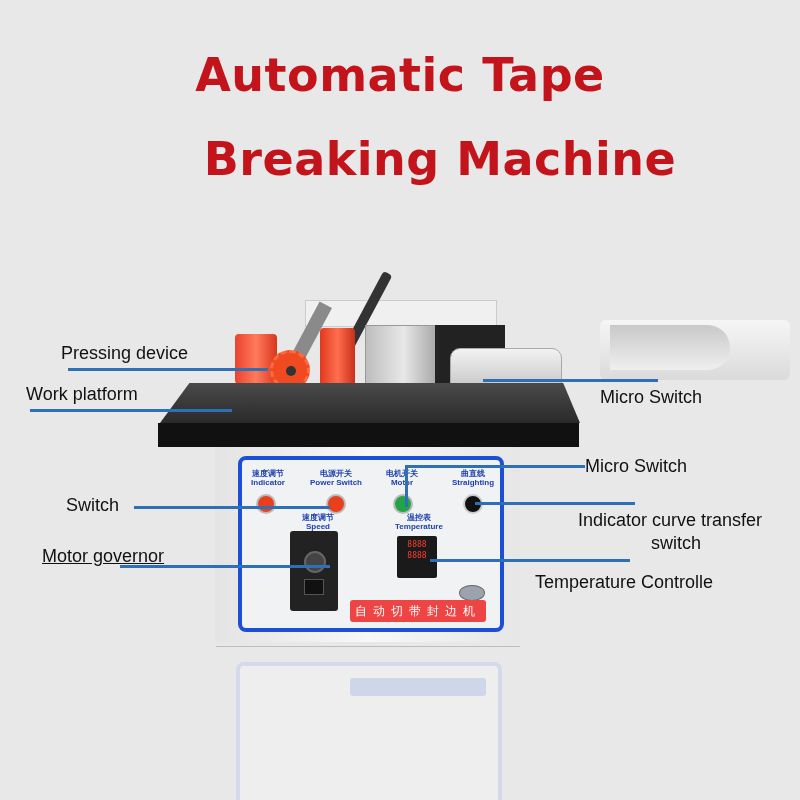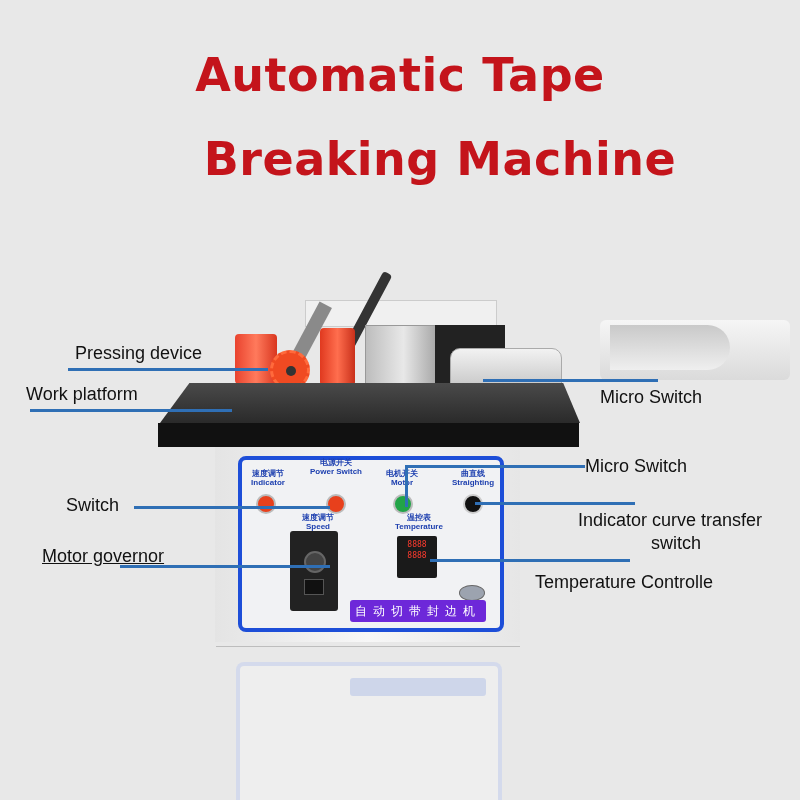--- a/index.html
+++ b/index.html
@@ -27,21 +27,21 @@
   .platform-front { position:absolute; left:158px; top:423px; width:421px; height:24px; background:#111; }
   .cabinet { position:absolute; left:215px; top:447px; width:305px; height:195px; background:linear-gradient(90deg,#e4e4e4,#f7f7f7,#e6e6e6); }
   .panel { position:absolute; left:238px; top:456px; width:266px; height:176px; border:4px solid #1d4ed8; border-radius:8px; background:#f1f2f4; box-sizing:border-box; }
   .plabel { position:absolute; color:#1e40af; font-size:8px; font-weight:bold; text-align:center; line-height:9px; }
   .btn { position:absolute; width:20px; height:20px; border-radius:50%; border:2px solid #bbb; box-sizing:border-box; }
   .governor { position:absolute; left:290px; top:531px; width:48px; height:80px; background:#222; border-radius:3px; }
   .governor .knob { position:absolute; left:14px; top:20px; width:18px; height:18px; border-radius:50%; background:#444; border:2px solid #666; }
   .governor .sw { position:absolute; left:14px; top:48px; width:18px; height:14px; background:#111; border:1px solid #555; }
   .tempctl { position:absolute; left:397px; top:536px; width:40px; height:42px; background:#1a1a1a; border-radius:2px; color:#ff3b2f; font-family:"DejaVu Sans Mono", monospace; font-size:8px; line-height:11px; text-align:center; padding-top:3px; box-sizing:border-box; }
   .badge { position:absolute; left:459px; top:585px; width:24px; height:14px; border-radius:50%; background:#9ca3af; border:1px solid #666; }
-  .nameplate { position:absolute; left:350px; top:600px; width:136px; height:22px; background:#6d28d9; border-radius:3px; color:#fff; font-size:12px; text-align:center; line-height:22px; letter-spacing:6px; font-family:"DejaVu Sans", sans-serif; }
+  .nameplate { position:absolute; left:350px; top:600px; width:136px; height:22px; background:#ef4444; border-radius:3px; color:#fff; font-size:12px; text-align:center; line-height:22px; letter-spacing:6px; font-family:"DejaVu Sans", sans-serif; }
   .reflection { position:absolute; left:236px; top:662px; width:266px; height:138px; border:4px solid rgba(29,78,216,0.12); border-bottom:none; border-radius:8px 8px 0 0; box-sizing:border-box; background:rgba(255,255,255,0.25); }
   .refl-plate { position:absolute; left:350px; top:678px; width:136px; height:18px; background:rgba(29,78,216,0.15); border-radius:3px; }
   .floor-line { position:absolute; left:216px; top:646px; width:304px; height:1px; background:#bdbdbd; }
 </style>
 </head>
 <body>
 
 <div class="title t1">Automatic Tape</div>
 <div class="title t2">Breaking Machine</div>
 
@@ -61,21 +61,21 @@
   <div class="platform-front"></div>
   <div class="cabinet"></div>
   <div class="floor-line"></div>
 
   <div class="panel"></div>
 
   <div class="plabel" style="left:248px;top:469px;width:40px;">
     <div>速度调节</div>
     <div>Indicator</div>
   </div>
-  <div class="plabel" style="left:305px;top:458px;width:62px;">
+  <div class="plabel" style="left:305px;top:469px;width:62px;">
     <div>电源开关</div>
     <div>Power Switch</div>
   </div>
   <div class="plabel" style="left:382px;top:469px;width:40px;">
     <div>电机开关</div>
     <div>Motor</div>
   </div>
   <div class="plabel" style="left:447px;top:469px;width:52px;">
     <div>曲直线</div>
     <div>Straighting</div>
@@ -114,21 +114,21 @@
 <div class="line" style="left:68px;top:368px;width:200px;"></div>
 <div class="line" style="left:30px;top:409px;width:202px;"></div>
 <div class="line" style="left:134px;top:506px;width:196px;"></div>
 <div class="line" style="left:120px;top:565px;width:210px;"></div>
 <div class="line" style="left:483px;top:379px;width:175px;"></div>
 <div class="line" style="left:405px;top:465px;width:180px;"></div>
 <div class="vline" style="left:405px;top:465px;height:42px;"></div>
 <div class="line" style="left:475px;top:502px;width:160px;"></div>
 <div class="line" style="left:430px;top:559px;width:200px;"></div>
 
-<div class="label" style="left:75px;top:343px;">Pressing device</div>
+<div class="label" style="left:61px;top:343px;">Pressing device</div>
 <div class="label" style="left:26px;top:384px;">Work platform</div>
 <div class="label" style="left:66px;top:495px;">Switch</div>
 <div class="label" style="left:42px;top:546px;text-decoration:underline;">Motor governor</div>
 <div class="label" style="left:600px;top:387px;">Micro Switch</div>
 <div class="label" style="left:585px;top:456px;">Micro Switch</div>
 <div class="label" style="left:578px;top:510px;">Indicator curve transfer</div>
 <div class="label" style="left:651px;top:533px;">switch</div>
 <div class="label" style="left:535px;top:572px;">Temperature Controlle</div>
 
 </body></html>

